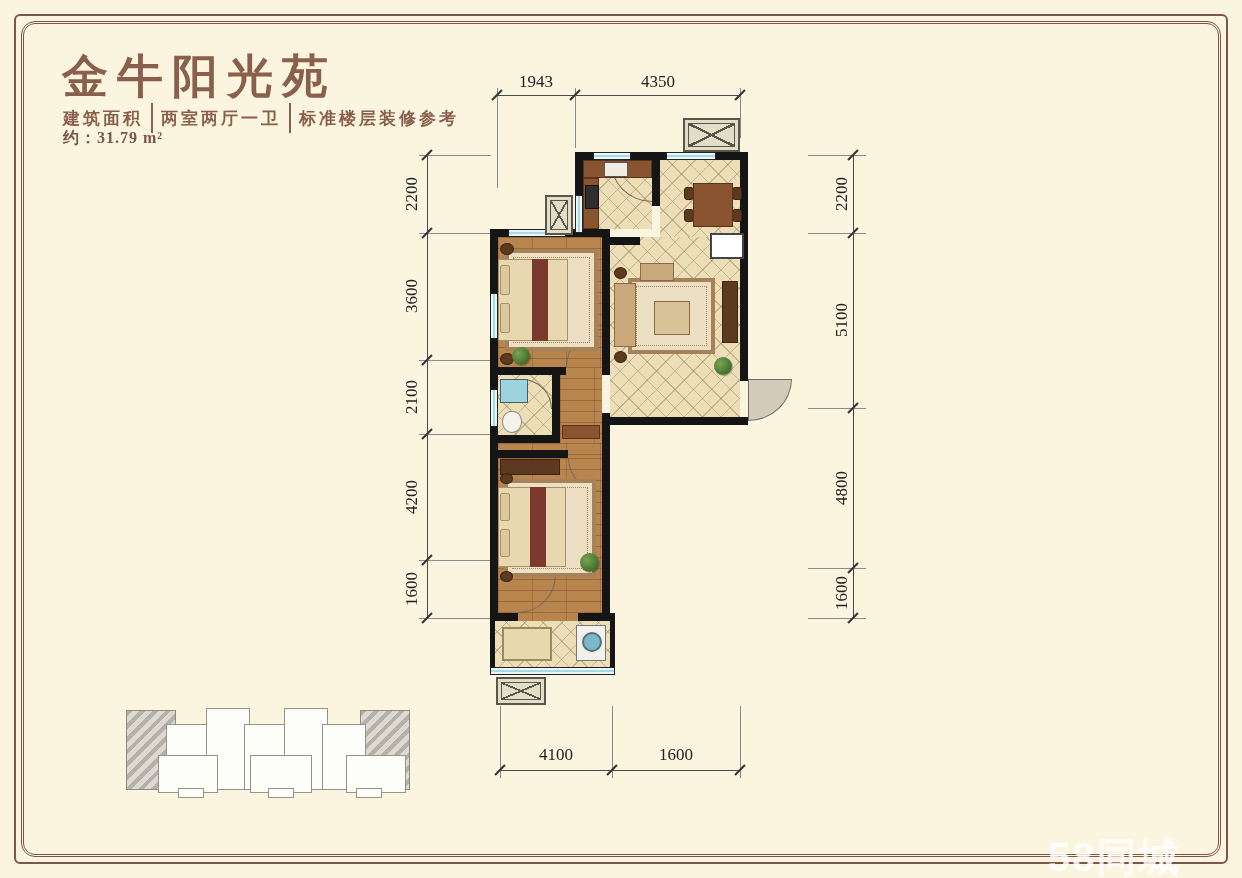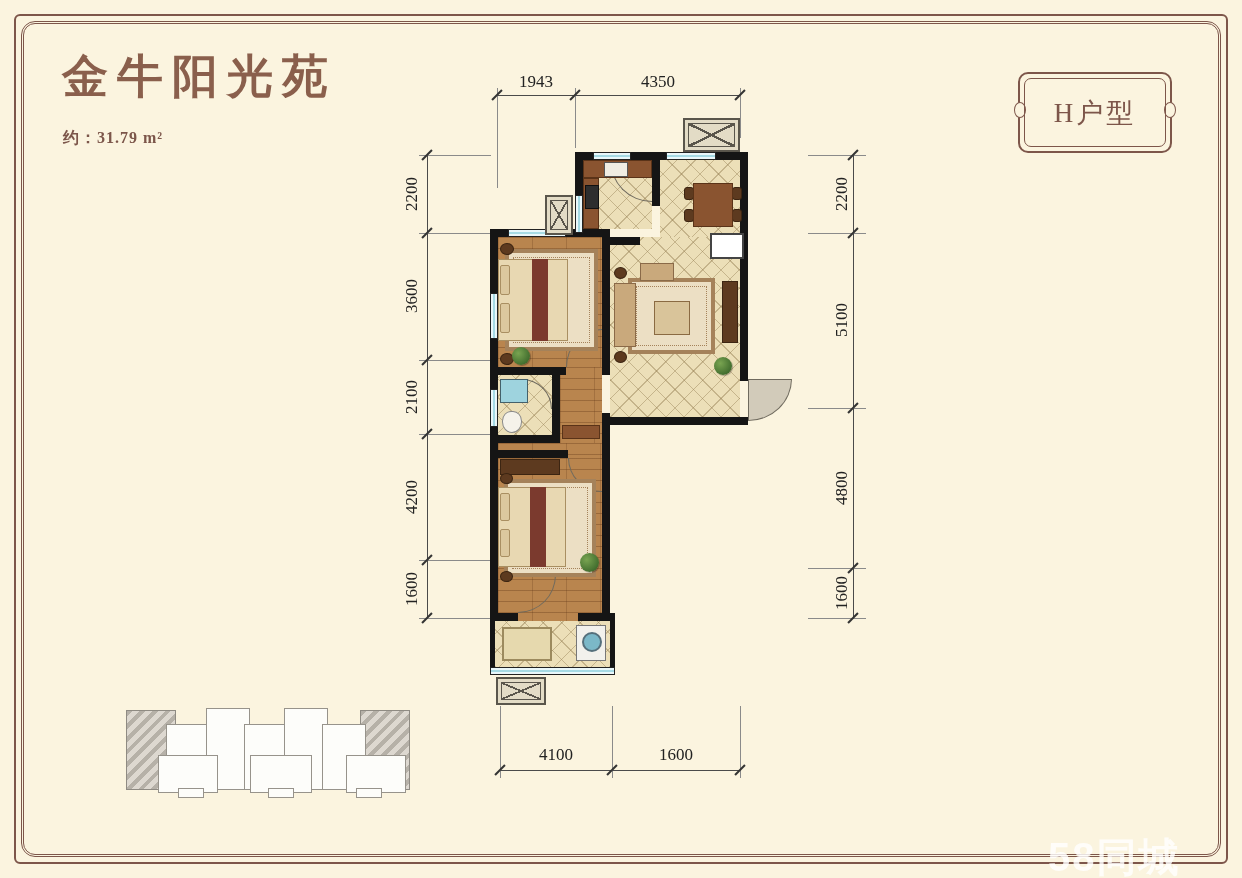--- a/index.html
+++ b/index.html
@@ -67,29 +67,29 @@
 </style>
 </head>
 <body>
 
 <div class="page">
 
   <div class="frame-outer"></div>
   <div class="frame-inner"></div>
 
   <div class="abs title">金牛阳光苑</div>
+  <div class="abs" style="left:63px;top:103px;display:flex;align-items:center;gap:8px;">
+    <span class="info">建筑面积</span>
+    <span class="vdiv"></span>
+    <span class="info">两室两厅一卫</span>
+    <span class="vdiv"></span>
+    <span class="info">标准楼层装修参考</span>
+  </div>
   <div class="abs area-val" style="left:63px;top:128px;">约：31.79 m²</div>
 
-  <div class="abs badge">
-    <div class="badge-dot" style="left:-6px;"></div>
-    <div class="badge-dot" style="right:-6px;"></div>
-    <div class="badge-in">
-        <span class="badge-txt">H户型</span>
-      </div>
-  </div>
 
   <div class="abs dline" style="left:497px;top:95px;width:243px;height:1px;"></div>
   <div class="abs ext" style="left:497px;top:88px;width:1px;height:100px;"></div>
   <div class="abs ext" style="left:575px;top:88px;width:1px;height:60px;"></div>
   <div class="abs ext" style="left:740px;top:88px;width:1px;height:50px;"></div>
   <div class="abs tick" style="left:490px;top:94px;"></div>
   <div class="abs tick" style="left:568px;top:94px;"></div>
   <div class="abs tick" style="left:733px;top:94px;"></div>
   <div class="abs dlab" style="left:506px;top:73px;">1943</div>
   <div class="abs dlab" style="left:628px;top:73px;">4350</div>

